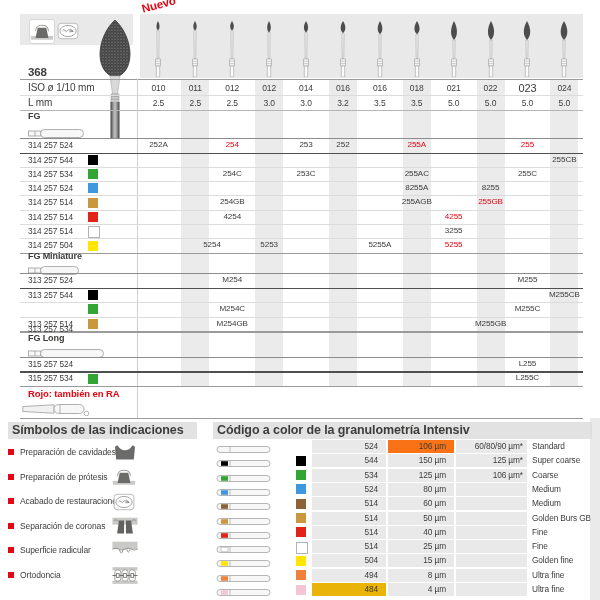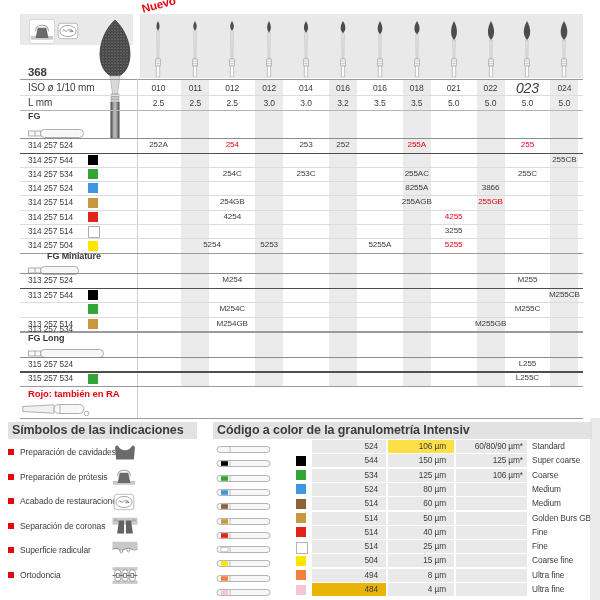--- a/index.html
+++ b/index.html
@@ -185,21 +185,21 @@
     <div class="cellval" style="left: 470.55px; top: 81px; height: 14px; line-height: 14px; font-size: 8.5px; position: absolute;">022</div>
     <div class="cellval" style="left: 470.55px; top: 96px; height: 14px; line-height: 14px; font-size: 8.5px; position: absolute;">5.0</div>
     <div style="left: 517.45px; top: 19px; position: absolute;"><svg width="20" height="58" viewBox="0 0 20 58">
    <path d="M10 2 C 14.245000000000001 9.600000000000001 14.245000000000001 16.82 10 21 C 5.755 16.82 5.755 9.600000000000001 10 2 Z" fill="#4d4d4d"></path>
    <path d="M8.9 21 L9.2 40 L10.8 40 L11.1 21 Z" fill="#ededed" stroke="#a0a0a0" stroke-width="0.5"></path>
    <rect x="7.7" y="40" width="4.6" height="7" fill="#f6f6f6" stroke="#a0a0a0" stroke-width="0.6"></rect>
    <line x1="7.7" y1="42.3" x2="12.3" y2="42.3" stroke="#a0a0a0" stroke-width="0.5"></line>
    <line x1="7.7" y1="44.6" x2="12.3" y2="44.6" stroke="#a0a0a0" stroke-width="0.5"></line>
    <rect x="8.2" y="47" width="3.6" height="11" fill="#fafafa" stroke="#a0a0a0" stroke-width="0.6"></rect>
       </svg></div>
-    <div class="cellval" style="left: 507.45px; top: 81px; height: 14px; line-height: 14px; font-size: 14px; position: absolute; font-style: italic;">023</div>
+    <div class="cellval" style="left: 507.45px; top: 81px; height: 14px; line-height: 14px; font-size: 11px; position: absolute;">023</div>
     <div class="cellval" style="left: 507.45px; top: 96px; height: 14px; line-height: 14px; font-size: 8.5px; position: absolute;">5.0</div>
     <div style="left: 554.35px; top: 19px; position: absolute;"><svg width="20" height="58" viewBox="0 0 20 58">
    <path d="M10 2 C 14.41 9.600000000000001 14.41 16.82 10 21 C 5.59 16.82 5.59 9.600000000000001 10 2 Z" fill="#4d4d4d"></path>
    <path d="M8.9 21 L9.2 40 L10.8 40 L11.1 21 Z" fill="#ededed" stroke="#a0a0a0" stroke-width="0.5"></path>
    <rect x="7.7" y="40" width="4.6" height="7" fill="#f6f6f6" stroke="#a0a0a0" stroke-width="0.6"></rect>
    <line x1="7.7" y1="42.3" x2="12.3" y2="42.3" stroke="#a0a0a0" stroke-width="0.5"></line>
    <line x1="7.7" y1="44.6" x2="12.3" y2="44.6" stroke="#a0a0a0" stroke-width="0.5"></line>
    <rect x="8.2" y="47" width="3.6" height="11" fill="#fafafa" stroke="#a0a0a0" stroke-width="0.6"></rect>
       </svg></div>
     <div class="cellval" style="left: 544.35px; top: 81px; height: 14px; line-height: 14px; font-size: 8.5px; position: absolute;">024</div>
@@ -236,40 +236,40 @@
     <div class="cellval" style="left: 544.35px; top: 152.5px; height: 14.3px; line-height: 14.3px; position: absolute;">255CB</div>
     <div class="rowlabel" style="top: 166.8px; height: 14.3px; line-height: 14.3px; position: absolute;">314 257 534</div>
     <div class="chip" style="left: 88px; top: 169px; background: rgb(51, 165, 53); border: none; position: absolute;"></div>
     <div class="cellval" style="left: 212.25px; top: 166.8px; height: 14.3px; line-height: 14.3px; position: absolute;">254C</div>
     <div class="cellval" style="left: 286.05px; top: 166.8px; height: 14.3px; line-height: 14.3px; position: absolute;">253C</div>
     <div class="cellval" style="left: 396.75px; top: 166.8px; height: 14.3px; line-height: 14.3px; position: absolute;">255AC</div>
     <div class="cellval" style="left: 507.45px; top: 166.8px; height: 14.3px; line-height: 14.3px; position: absolute;">255C</div>
     <div class="rowlabel" style="top: 181.1px; height: 14.3px; line-height: 14.3px; position: absolute;">314 257 524</div>
     <div class="chip" style="left: 88px; top: 183.3px; background: rgb(63, 151, 224); border: none; position: absolute;"></div>
     <div class="cellval" style="left: 396.75px; top: 181.1px; height: 14.3px; line-height: 14.3px; position: absolute;">8255A</div>
-    <div class="cellval" style="left: 470.55px; top: 181.1px; height: 14.3px; line-height: 14.3px; position: absolute;">3866</div>
+    <div class="cellval" style="left: 470.55px; top: 181.1px; height: 14.3px; line-height: 14.3px; position: absolute;">8255</div>
     <div class="rowlabel" style="top: 195.4px; height: 14.3px; line-height: 14.3px; position: absolute;">314 257 514</div>
     <div class="chip" style="left: 88px; top: 197.6px; background: rgb(201, 151, 61); border: none; position: absolute;"></div>
     <div class="cellval" style="left: 212.25px; top: 195.4px; height: 14.3px; line-height: 14.3px; position: absolute;">254GB</div>
     <div class="cellval" style="left: 396.75px; top: 195.4px; height: 14.3px; line-height: 14.3px; position: absolute;">255AGB</div>
     <div class="cellval red" style="left: 470.55px; top: 195.4px; height: 14.3px; line-height: 14.3px; position: absolute;">255GB</div>
     <div class="rowlabel" style="top: 209.7px; height: 14.3px; line-height: 14.3px; position: absolute;">314 257 514</div>
     <div class="chip" style="left: 88px; top: 211.9px; background: rgb(226, 35, 26); border: none; position: absolute;"></div>
     <div class="cellval" style="left: 212.25px; top: 209.7px; height: 14.3px; line-height: 14.3px; position: absolute;">4254</div>
     <div class="cellval red" style="left: 433.65px; top: 209.7px; height: 14.3px; line-height: 14.3px; position: absolute;">4255</div>
     <div class="rowlabel" style="top: 224px; height: 14.3px; line-height: 14.3px; position: absolute;">314 257 514</div>
     <div class="chip" style="left: 88px; top: 226.2px; background: rgb(255, 255, 255); border: 1px solid rgb(178, 178, 178); position: absolute;"></div>
     <div class="cellval" style="left: 433.65px; top: 224px; height: 14.3px; line-height: 14.3px; position: absolute;">3255</div>
     <div class="rowlabel" style="top: 238.3px; height: 14.3px; line-height: 14.3px; position: absolute;">314 257 504</div>
     <div class="chip" style="left: 88px; top: 240.5px; background: rgb(255, 229, 0); border: none; position: absolute;"></div>
     <div class="cellval" style="left: 192px; top: 238.3px; height: 14.3px; line-height: 14.3px; position: absolute;">5254</div>
     <div class="cellval" style="left: 249.15px; top: 238.3px; height: 14.3px; line-height: 14.3px; position: absolute;">5253</div>
     <div class="cellval" style="left: 359.85px; top: 238.3px; height: 14.3px; line-height: 14.3px; position: absolute; text-align: center;">5255A</div>
     <div class="cellval red" style="left: 433.65px; top: 238.3px; height: 14.3px; line-height: 14.3px; position: absolute;">5255</div>
-    <div class="seclabel" style="top: 251px; position: absolute; margin-left: 19px;">FG Miniature</div>
+    <div class="seclabel" style="top: 251px; position: absolute;">FG Miniature</div>
     <div style="left: 28px; top: 262px; position: absolute;"><svg width="54" height="11" viewBox="0 0 54 11">
         <rect x="0.5" y="3" width="12" height="5" fill="#f7f7f7" stroke="#9d9d9c" stroke-width="0.8"></rect>
         <line x1="7" y1="3" x2="7" y2="8" stroke="#9d9d9c" stroke-width="0.8"></line>
         <rect x="12.5" y="1.5" width="38" height="8" rx="4" fill="#f7f7f7" stroke="#9d9d9c" stroke-width="0.8"></rect>
       </svg></div>
     <div style="left: 20px; top: 273px; width: 563px; height: 1.2px; background: rgb(140, 140, 140); position: absolute;"></div>
     <div style="left: 20px; top: 287.6px; width: 563px; height: 1.6px; background: rgb(79, 79, 79); position: absolute;"></div>
     <div style="left: 20px; top: 302.2px; width: 563px; height: 1px; background: rgb(220, 220, 220); position: absolute;"></div>
     <div style="left: 20px; top: 316.8px; width: 563px; height: 1px; background: rgb(220, 220, 220); position: absolute;"></div>
     <div style="left: 20px; top: 331.4px; width: 563px; height: 1.2px; background: rgb(154, 154, 154); position: absolute;"></div>
@@ -353,21 +353,21 @@
         <line x1="0.5" y1="10" x2="27.5" y2="10" stroke="#6b6b6a"></line>
         <rect x="4.7" y="8" width="3" height="4" fill="#fff" stroke="#6b6b6a" stroke-width="0.9"></rect>
         <rect x="12.5" y="8" width="3" height="4" fill="#fff" stroke="#6b6b6a" stroke-width="0.9"></rect>
         <rect x="20.3" y="8" width="3" height="4" fill="#fff" stroke="#6b6b6a" stroke-width="0.9"></rect>
       </svg></div>
     <div style="left: 216px; top: 441px; position: absolute;"><svg width="58" height="11" viewBox="0 0 58 11">
         <rect x="1" y="2.5" width="53" height="6" rx="3" fill="#f7f7f7" stroke="#a5a5a4" stroke-width="0.8"></rect>
         <line x1="14" y1="2.5" x2="14" y2="8.5" stroke="#a5a5a4" stroke-width="0.7"></line>
       </svg></div>
     <div class="gcell" style="left: 312px; top: 440px; width: 74px; background: rgb(233, 233, 233); text-align: right; padding-right: 8px; position: absolute;">524</div>
-    <div class="gcell" style="left: 388px; top: 440px; width: 66px; background: #fde047; text-align: right; padding-right: 8px; position: absolute;">106 µm</div>
+    <div class="gcell" style="left: 388px; top: 440px; width: 66px; background: #f97316; text-align: right; padding-right: 8px; position: absolute;">106 µm</div>
     <div class="gcell" style="left: 456px; top: 440px; width: 71px; background: rgb(233, 233, 233); text-align: right; padding-right: 4px; position: absolute;">60/80/90 µm*</div>
     <div class="gcell" style="left: 530px; top: 440px; width: 62px; padding-left: 2px; position: absolute;">Standard</div>
     <div style="left: 216px; top: 455.3px; position: absolute;"><svg width="58" height="11" viewBox="0 0 58 11">
         <rect x="1" y="2.5" width="53" height="6" rx="3" fill="#f7f7f7" stroke="#a5a5a4" stroke-width="0.8"></rect>
         <line x1="14" y1="2.5" x2="14" y2="8.5" stroke="#a5a5a4" stroke-width="0.7"></line>
         <rect x="5" y="3.2" width="7" height="4.6" fill="#000000"></rect>
       </svg></div>
     <div class="chip" style="left: 296px; top: 455.8px; background: rgb(0, 0, 0); border: none; position: absolute;"></div>
     <div class="gcell" style="left: 312px; top: 454.3px; width: 74px; background: rgb(233, 233, 233); text-align: right; padding-right: 8px; position: absolute;">544</div>
     <div class="gcell" style="left: 388px; top: 454.3px; width: 66px; background: rgb(233, 233, 233); text-align: right; padding-right: 8px; position: absolute;">150 µm</div>
@@ -435,21 +435,21 @@
     <div class="gcell" style="left: 530px; top: 540.1px; width: 62px; padding-left: 2px; position: absolute;">Fine</div>
     <div style="left: 216px; top: 555.4px; position: absolute;"><svg width="58" height="11" viewBox="0 0 58 11">
         <rect x="1" y="2.5" width="53" height="6" rx="3" fill="#f7f7f7" stroke="#a5a5a4" stroke-width="0.8"></rect>
         <line x1="14" y1="2.5" x2="14" y2="8.5" stroke="#a5a5a4" stroke-width="0.7"></line>
         <rect x="5" y="3.2" width="7" height="4.6" fill="#ffe500"></rect>
       </svg></div>
     <div class="chip" style="left: 296px; top: 555.9px; background: rgb(255, 229, 0); border: none; position: absolute;"></div>
     <div class="gcell" style="left: 312px; top: 554.4px; width: 74px; background: rgb(233, 233, 233); text-align: right; padding-right: 8px; position: absolute;">504</div>
     <div class="gcell" style="left: 388px; top: 554.4px; width: 66px; background: rgb(233, 233, 233); text-align: right; padding-right: 8px; position: absolute;">15 µm</div>
     <div class="gcell" style="left: 456px; top: 554.4px; width: 71px; background: rgb(233, 233, 233); text-align: right; padding-right: 4px; position: absolute;"></div>
-    <div class="gcell" style="left: 530px; top: 554.4px; width: 62px; padding-left: 2px; position: absolute;">Coarse fine</div>
+    <div class="gcell" style="left: 530px; top: 554.4px; width: 62px; padding-left: 2px; position: absolute;">Golden fine</div>
     <div style="left: 216px; top: 569.7px; position: absolute;"><svg width="58" height="11" viewBox="0 0 58 11">
         <rect x="1" y="2.5" width="53" height="6" rx="3" fill="#f7f7f7" stroke="#a5a5a4" stroke-width="0.8"></rect>
         <line x1="14" y1="2.5" x2="14" y2="8.5" stroke="#a5a5a4" stroke-width="0.7"></line>
         <rect x="5" y="3.2" width="7" height="4.6" fill="#f0813c"></rect>
       </svg></div>
     <div class="chip" style="left: 296px; top: 570.2px; background: rgb(240, 129, 60); border: none; position: absolute;"></div>
     <div class="gcell" style="left: 312px; top: 568.7px; width: 74px; background: rgb(233, 233, 233); text-align: right; padding-right: 8px; position: absolute;">494</div>
     <div class="gcell" style="left: 388px; top: 568.7px; width: 66px; background: rgb(233, 233, 233); text-align: right; padding-right: 8px; position: absolute;">8 µm</div>
     <div class="gcell" style="left: 456px; top: 568.7px; width: 71px; background: rgb(233, 233, 233); text-align: right; padding-right: 4px; position: absolute;"></div>
     <div class="gcell" style="left: 530px; top: 568.7px; width: 62px; padding-left: 2px; position: absolute;">Ultra fine</div>

